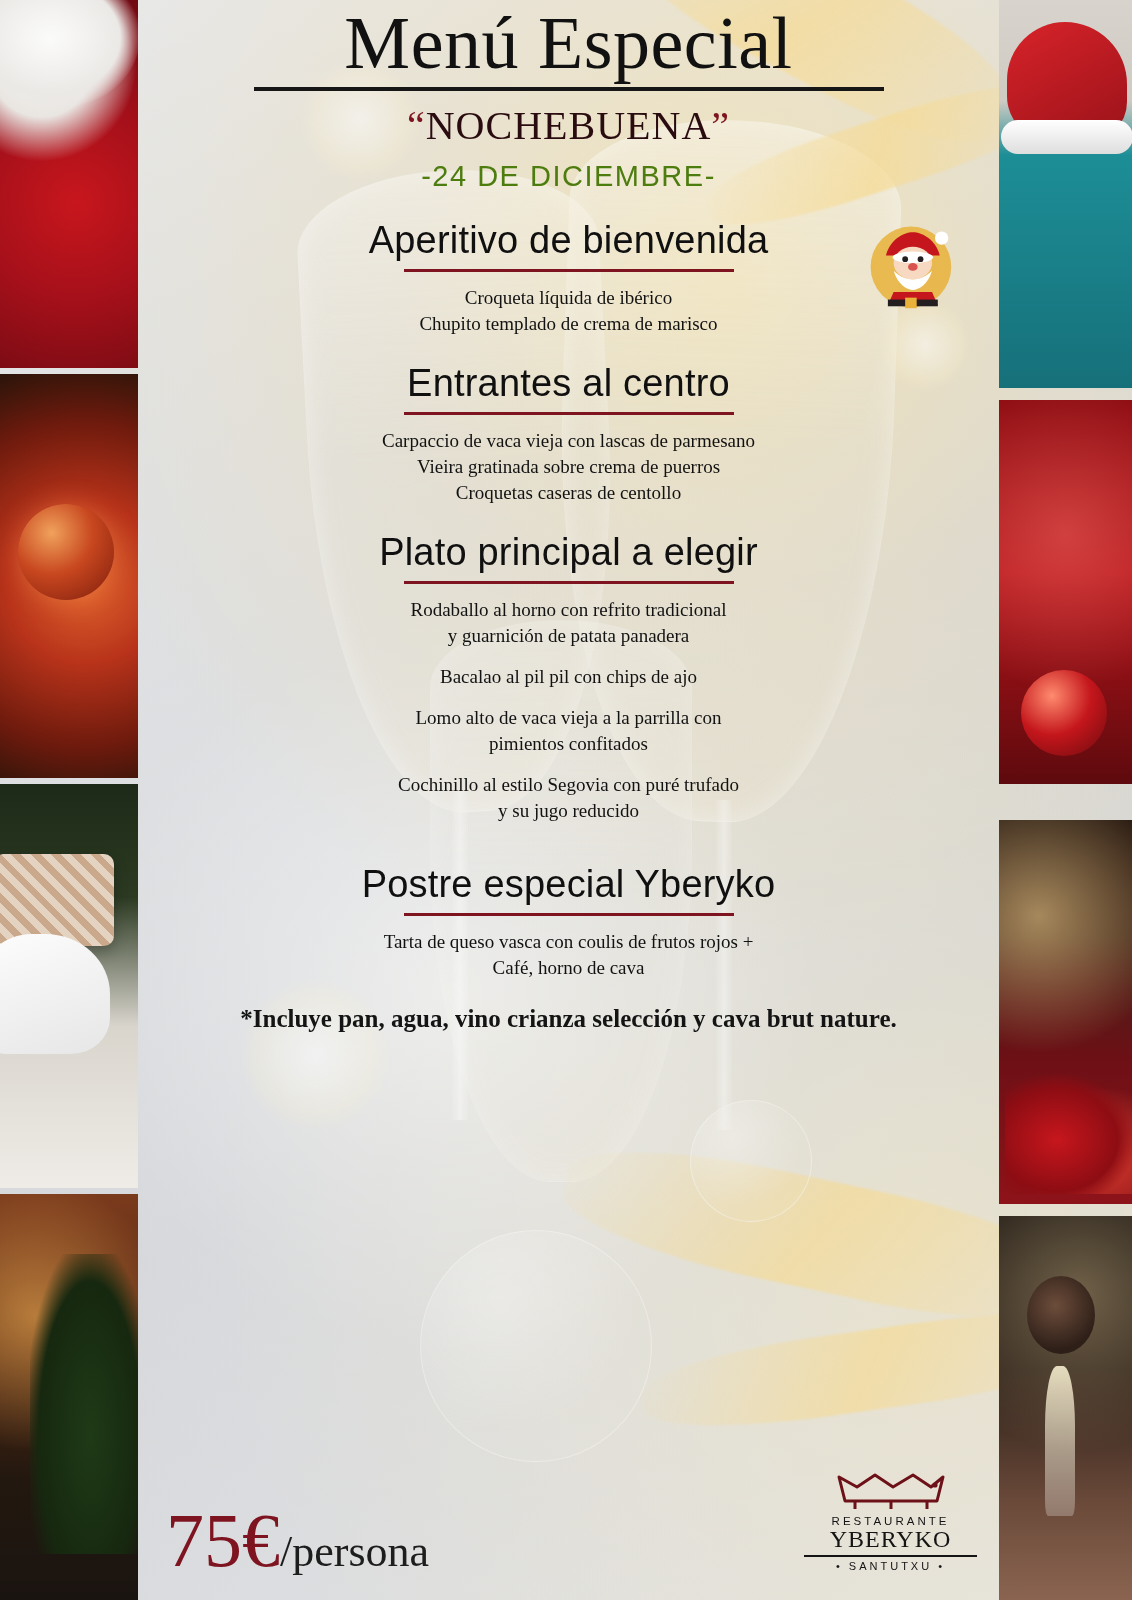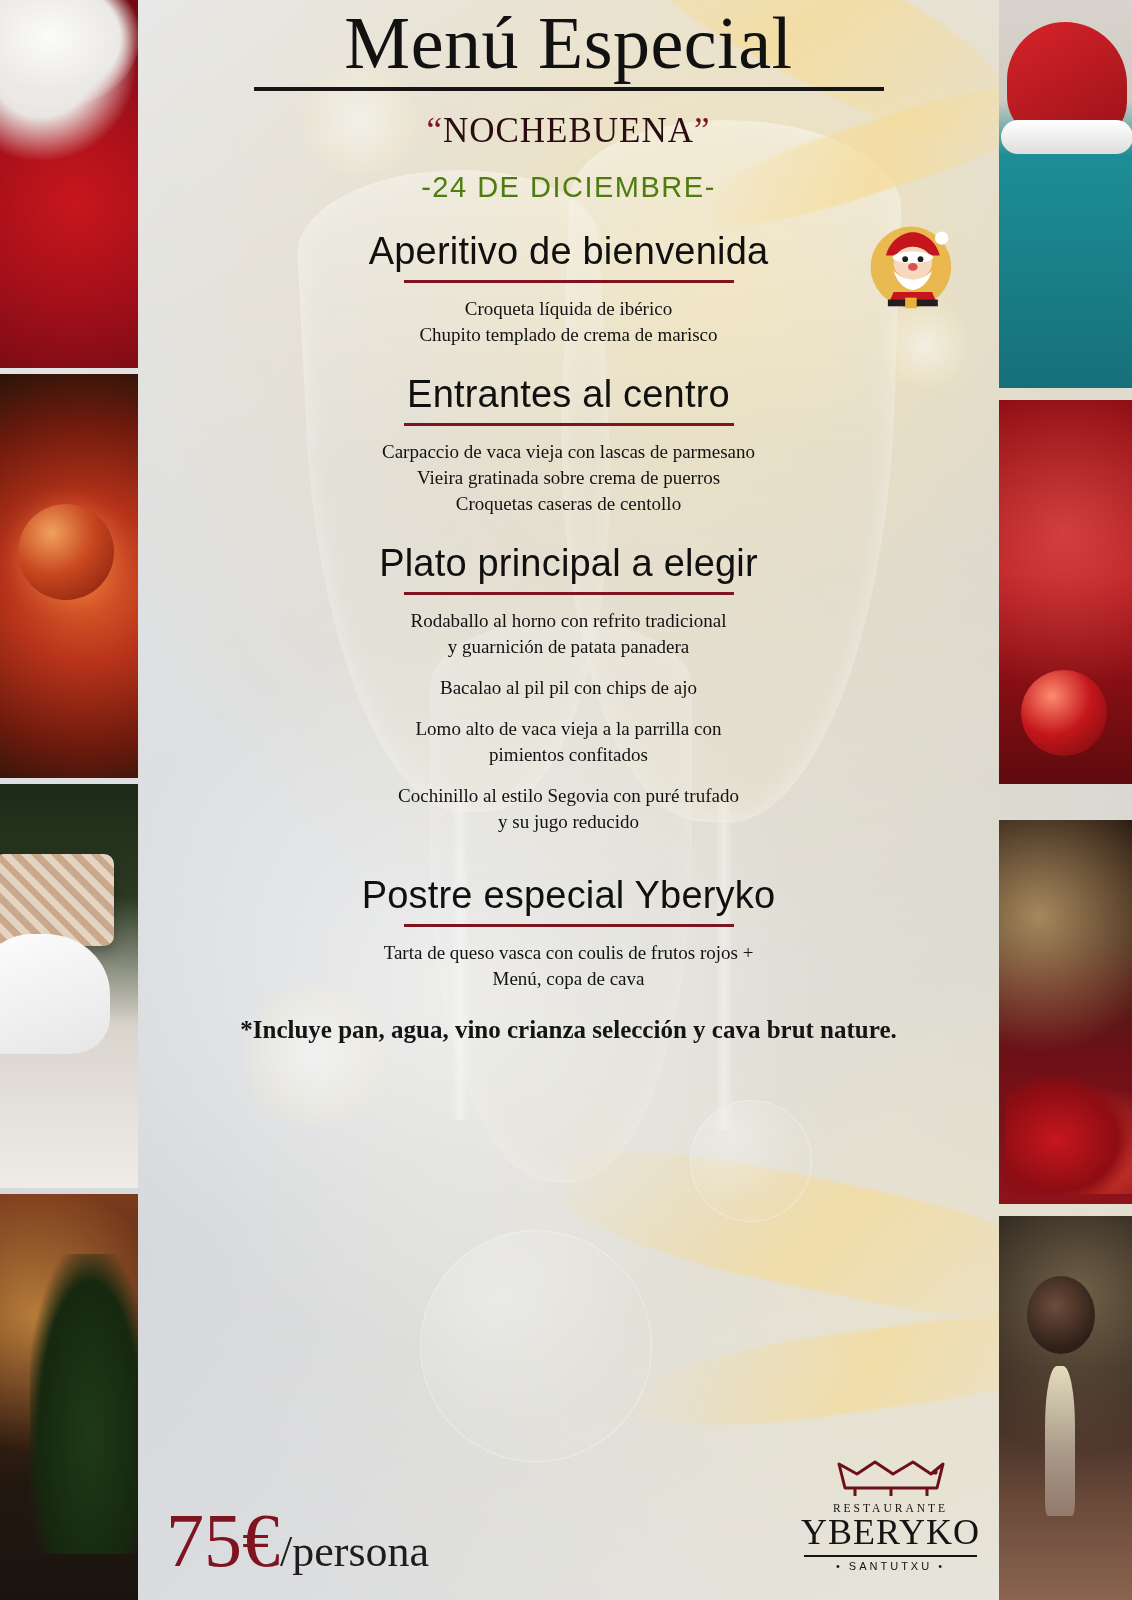--- a/index.html
+++ b/index.html
@@ -222,22 +222,22 @@
     width: 630px;
     height: 4px;
     background: #161616;
     margin: 6px auto 0;
   }
   .subtitle-wrap {
     position: relative;
     margin-top: 8px;
   }
   .subtitle {
-    margin: 12px;
-    font-size: 35px;
+    margin: 3px;
+    font-size: 40px;
     letter-spacing: 1px;
     font-weight: 400;
     color: #2a0c10;
     display: inline-block;
     position: relative;
     text-align: center;
   }
   .subtitle .q { color: #7e1420; }
   .date {
     margin: 8px 0 0;
@@ -315,28 +315,28 @@
 
   .logo {
     width: 185px;
     text-align: center;
     color: #141414;
     margin-right: 6px;
     margin-bottom: 6px;
   }
   .logo-mark { display: block; margin: 0 auto 2px; }
   .logo-sub {
-    font-family: Liberation Serif, serif;
+    font-family: Liberation Sans, sans-serif;
     font-size: 11.5px;
     letter-spacing: 3px;
     margin: 0;
   }
   .logo-name {
     font-family: "Liberation Serif", serif;
-    font-size: 36px;
+    font-size: 24px;
     letter-spacing: 1px;
     line-height: 1.05;
     margin: 0;
   }
   .logo-rule { height: 2px; background: #141414; margin: 3px 6px; }
   .logo-loc {
     font-family: "Liberation Sans", sans-serif;
     font-size: 11px;
     letter-spacing: 3px;
     margin: 0;
@@ -453,21 +453,21 @@
         <p class="dish">Cochinillo al estilo Segovia con puré trufado</p>
         <p class="dish">y su jugo reducido</p>
       </div>
     </div>
 
     <div class="section" style="margin-top:40px;">
       <h2 class="section-title">Postre especial Yberyko</h2>
       <div class="section-rule"></div>
       <div class="dish-group">
         <p class="dish">Tarta de queso vasca con coulis de frutos rojos +</p>
-        <p class="dish">Menú, copa de cava</p>
+        <p class="dish">Café, horno de cava</p>
       </div>
     </div>
 
     <div class="section" style="margin-top:22px;">
       <p class="note">*Incluye pan, agua, vino crianza selección y cava brut nature.</p>
     </div>
 
     <div class="price-row">
       <div class="price"><span>75€</span><span class="per">/persona</span></div>
 

